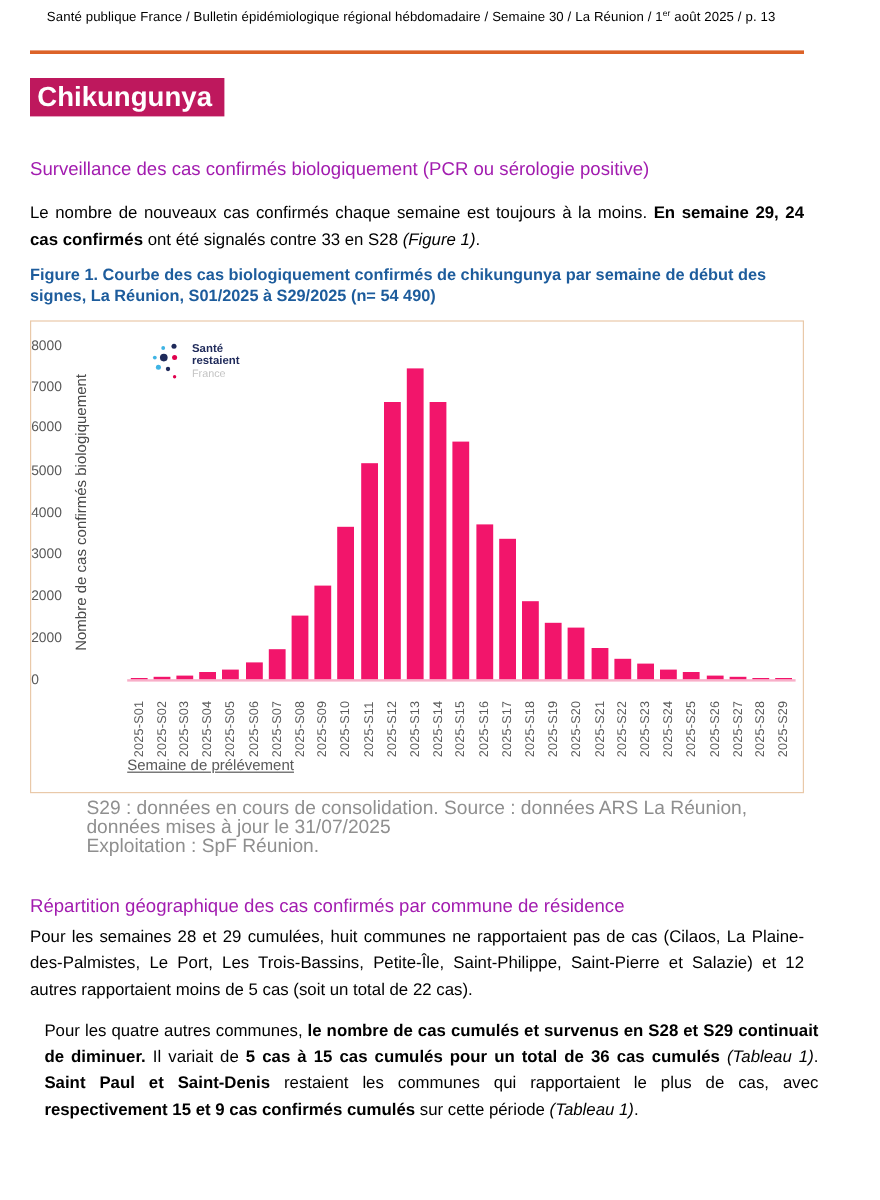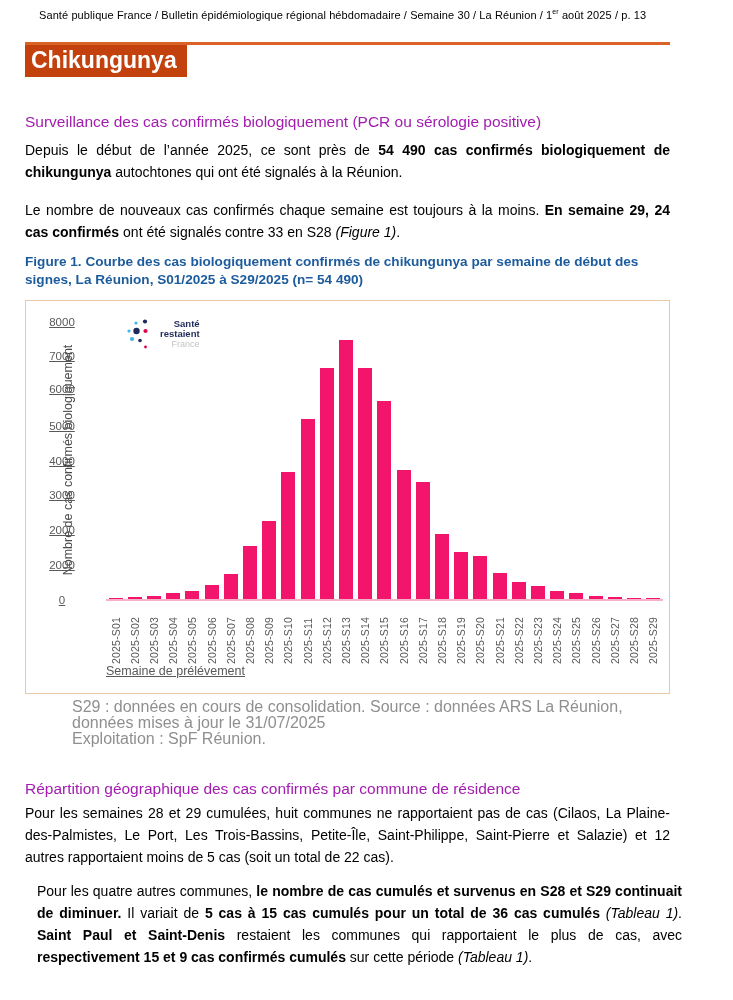--- a/index.html
+++ b/index.html
@@ -10,21 +10,21 @@
   }
   .content{padding:0 63px 0 25px;}
   .doc-header{
     margin:8px 0 0 14px;font-size:11px;color:#000;letter-spacing:0.1px;
   }
   .doc-header sup{font-size:7px;}
   .rule{
     margin-top:21px;height:3px;width:645px;background:#DC6328;border:none;
   }
   .page-title{
-    display:inline-block;background:#c2410c;color:#fff;
+    display:inline-block;margin-top:20px;background:#be185d;color:#fff;
     font-size:23px;font-weight:bold;padding:2px 10px 4px 6px;line-height:26px;
   }
   .sec-heading{
     margin-top:36px;font-size:15.5px;font-weight:400;color:#a21caf;line-height:17px;
   }
   .sec-heading.rep{margin-top:33px;}
   p.body{
     margin:0;margin-top:9px;font-size:14px;line-height:22px;text-align:justify;
     width:645px;
   }
@@ -35,30 +35,30 @@
   p.body span.i{font-style:italic;}
   .fig-caption{
     margin-top:10px;max-width:622px;color:#1D5C9C;font-weight:bold;
     font-size:13.6px;line-height:18px;
   }
   
   .fig-panel{
     margin-top:11px;width:643px;height:392px;border:1px solid #E9C9A9;
     position:relative;background:#fff;
   }
-  .spf-logo{position:absolute;left:100px;top:16px;display:flex;align-items:center;gap:4px;text-align:right;}
+  .spf-logo{position:absolute;left:100px;top:16px;display:flex;align-items:center;gap:4px;}
   .spf-logo .txt{display:flex;flex-direction:column;line-height:10px;}
   .spf-logo .t1,.spf-logo .t2{font-size:9.5px;font-weight:bold;color:#1F2A5A;}
   .spf-logo .t3{font-size:9px;color:#C4C4C4;}
   .ytitle{
     position:absolute;top:159px;left:42px;transform:translate(-50%,-50%) rotate(-90deg);
     white-space:nowrap;font-size:12.5px;color:#4a4a4a;
   }
   .yticks{position:absolute;left:0;top:20px;width:72px;height:278px;}
-  .ytick{position:absolute;right:0;width:72px;text-align:center;font-size:11.5px;color:#595959;text-decoration:underline;}
+  .ytick{position:absolute;right:0;width:72px;text-align:left;font-size:11.5px;color:#595959;}
   .plot{position:absolute;left:80px;top:20px;width:557px;}
   .bars-row{
     display:flex;align-items:flex-end;justify-content:space-between;
     height:278px;border-bottom:2px solid #F8AFC8;
   }
   .slot{width:19px;display:flex;justify-content:center;align-items:flex-end;}
   .bar{width:14px;}
   .xlabels{display:flex;justify-content:space-between;margin-top:3px;height:60px;}
   .xlab{width:19px;display:flex;justify-content:center;}
   .xlab span{
@@ -76,21 +76,20 @@
 <div class="content">
 
   <div class="doc-header"><span>Santé publique France / Bulletin épidémiologique régional hébdomadaire / Semaine 30 / La Réunion / 1</span><sup>er</sup><span> août 2025 / p. 13</span></div>
 
   <div class="rule"></div>
 
   <div class="page-title">Chikungunya</div>
 
   <div class="sec-heading">Surveillance des cas confirmés biologiquement (PCR ou sérologie positive)</div>
 
-  <p class="body"><span>Depuis le début de l’année 2025, ce sont près de </span><span class="b">54 490 cas confirmés biologiquement de chikungunya</span><span> autochtones qui ont été signalés à la Réunion.</span></p>
 
   <p class="body mt16"><span>Le nombre de nouveaux cas confirmés chaque semaine est toujours à la moins. </span><span class="b">En semaine 29, 24 cas confirmés</span><span> ont été signalés contre 33 en S28 </span><span class="i">(Figure 1)</span><span>.</span></p>
 
   <div class="fig-caption">Figure 1. Courbe des cas biologiquement confirmés de chikungunya par semaine de début des signes, La Réunion, S01/2025 à S29/2025 (n= 54 490)</div>
 
   <div class="fig-panel">
     <div class="spf-logo">
       <svg width="30" height="34" viewBox="0 0 30 34">
         <circle cx="10" cy="6" r="1.6" fill="#3FB4E4"></circle>
         <circle cx="19" cy="4.5" r="2.1" fill="#1F2A5A"></circle>

